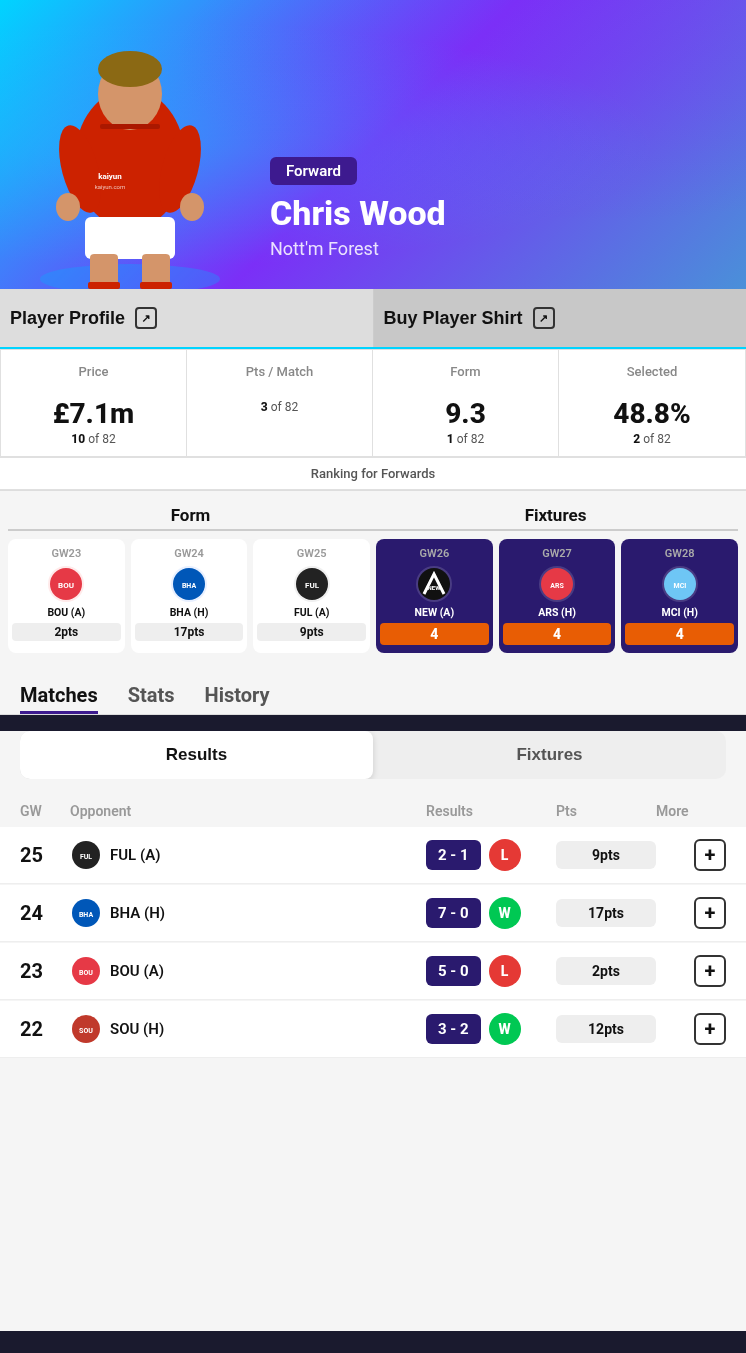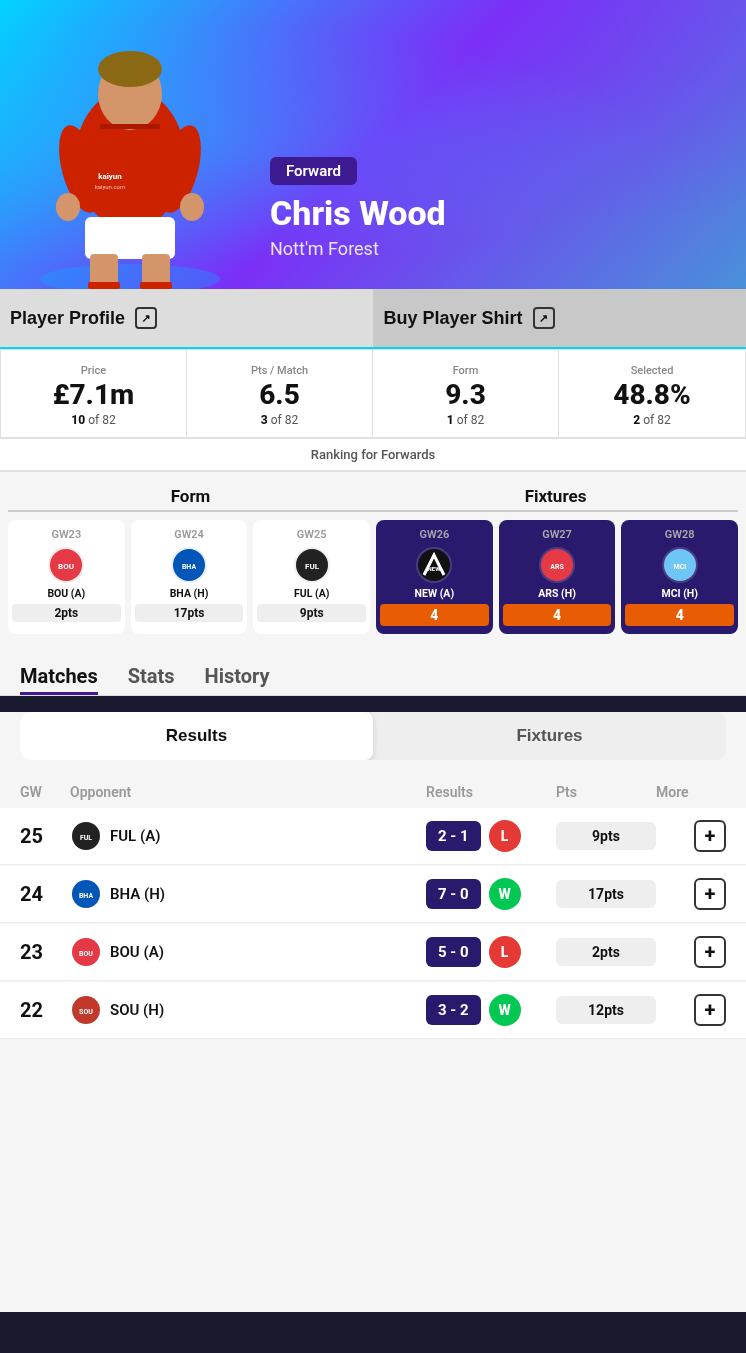--- a/index.html
+++ b/index.html
@@ -114,24 +114,24 @@
       display: grid;
       grid-template-columns: repeat(4, 1fr);
     }
     .stat-cell {
       padding: 14px 8px 10px;
       text-align: center;
       border-right: 1px solid #e0e0e0;
     }
     .stat-cell:last-child { border-right: none; }
     .stat-label {
-      font-size: 11px;
+      font-size: 13px;
       color: #888;
       font-weight: 500;
-      margin-bottom: 4px;
+      margin-bottom: 21px;
     }
     .stat-value {
       font-size: 28px;
       font-weight: 800;
       color: #111;
       line-height: 1;
       margin-bottom: 4px;
     }
     .stat-rank {
       font-size: 12px;
@@ -430,21 +430,20 @@
     <div class="stat-cell">
       <div class="stat-label">Price</div>
       <div class="stat-value">£7.1m</div>
       <div class="stat-rank">
         <strong>10</strong>
         <span>of 82</span>
       </div>
     </div>
     <div class="stat-cell">
       <div class="stat-label">Pts / Match</div>
-      <div class="stat-value">6.5</div>
       <div class="stat-rank">
         <strong>3</strong>
         <span>of 82</span>
       </div>
     </div>
     <div class="stat-cell">
       <div class="stat-label">Form</div>
       <div class="stat-value">9.3</div>
       <div class="stat-rank">
         <strong>1</strong>

